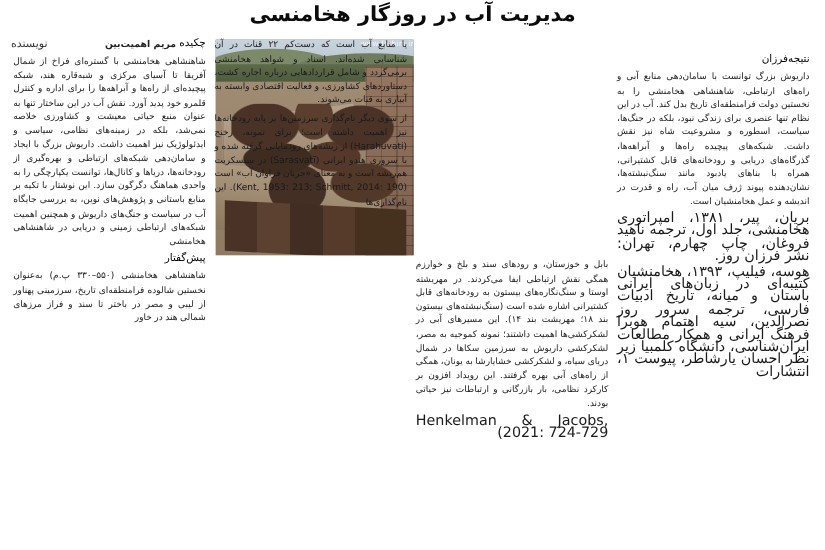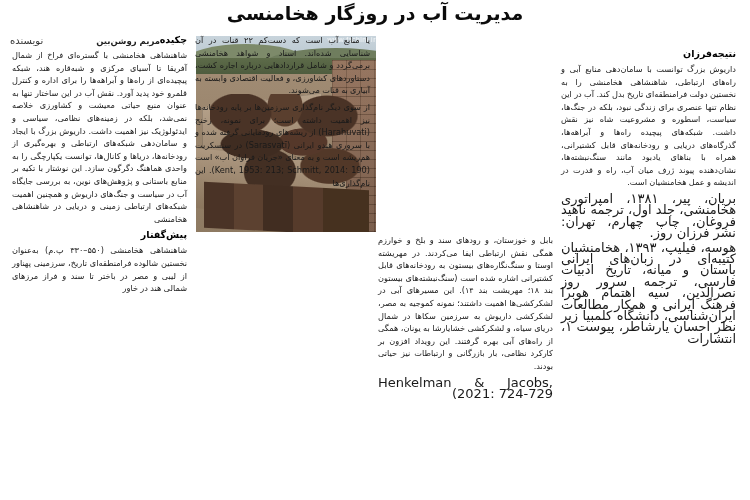--- a/index.html
+++ b/index.html
@@ -76,21 +76,21 @@
     padding:0 4px;
     position:relative;
   }
   .col.c1{padding-top:18px;}
   .col.c2{padding-top:4px;}
   .col.c3{padding-top:4px;}
   .col.c4{padding-top:4px;}
   h2.sec{
     margin:0 0 3px 0;
     font-size:9.5px;
-    font-weight:bold;
+    font-weight:normal;
     text-align:right;
     color:#000;
     line-height:12px;
   }
   p.body{
     margin:0 0 4px 0;
     font-size:8.2px;
     line-height:12.6px;
     text-align:justify;
     text-justify:inter-word;
@@ -185,21 +185,21 @@
 </head>
 <body>
 
 <div class="page">
 
   <div class="title-bar">
     <h1>مدیریت آب در روزگار هخامنسی</h1>
   </div>
 
   <div class="author-strip">
-    <span class="name">مریم روشن‌بین</span>
+    <span class="name">مریم اهمیت‌بین</span>
     <span class="label">نویسنده</span>
   </div>
 
   <div class="figure">
     <div class="sky"></div>
     <div class="hillA"></div>
     <div class="hillB"></div>
     <div class="treeline"></div>
     <div class="ground"></div>
     <div class="wall-right"></div>

